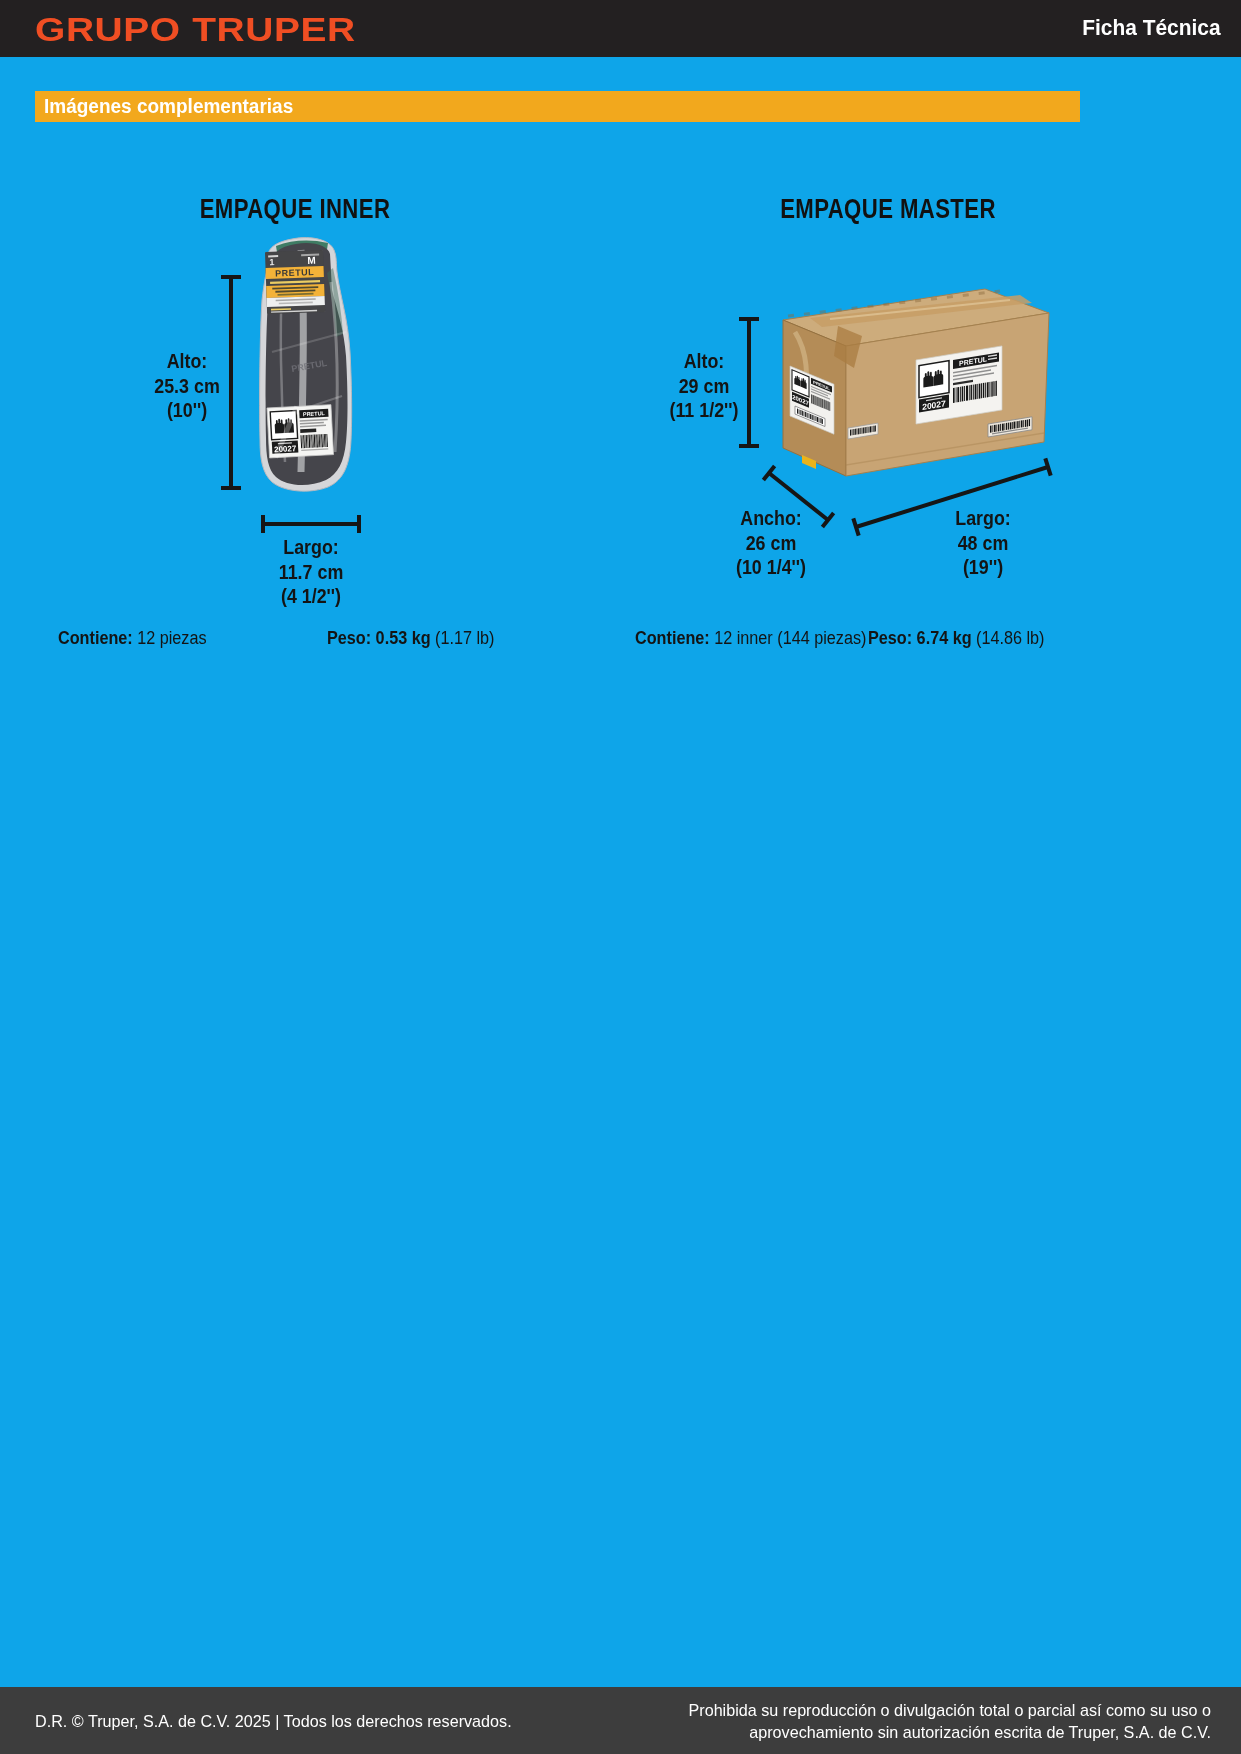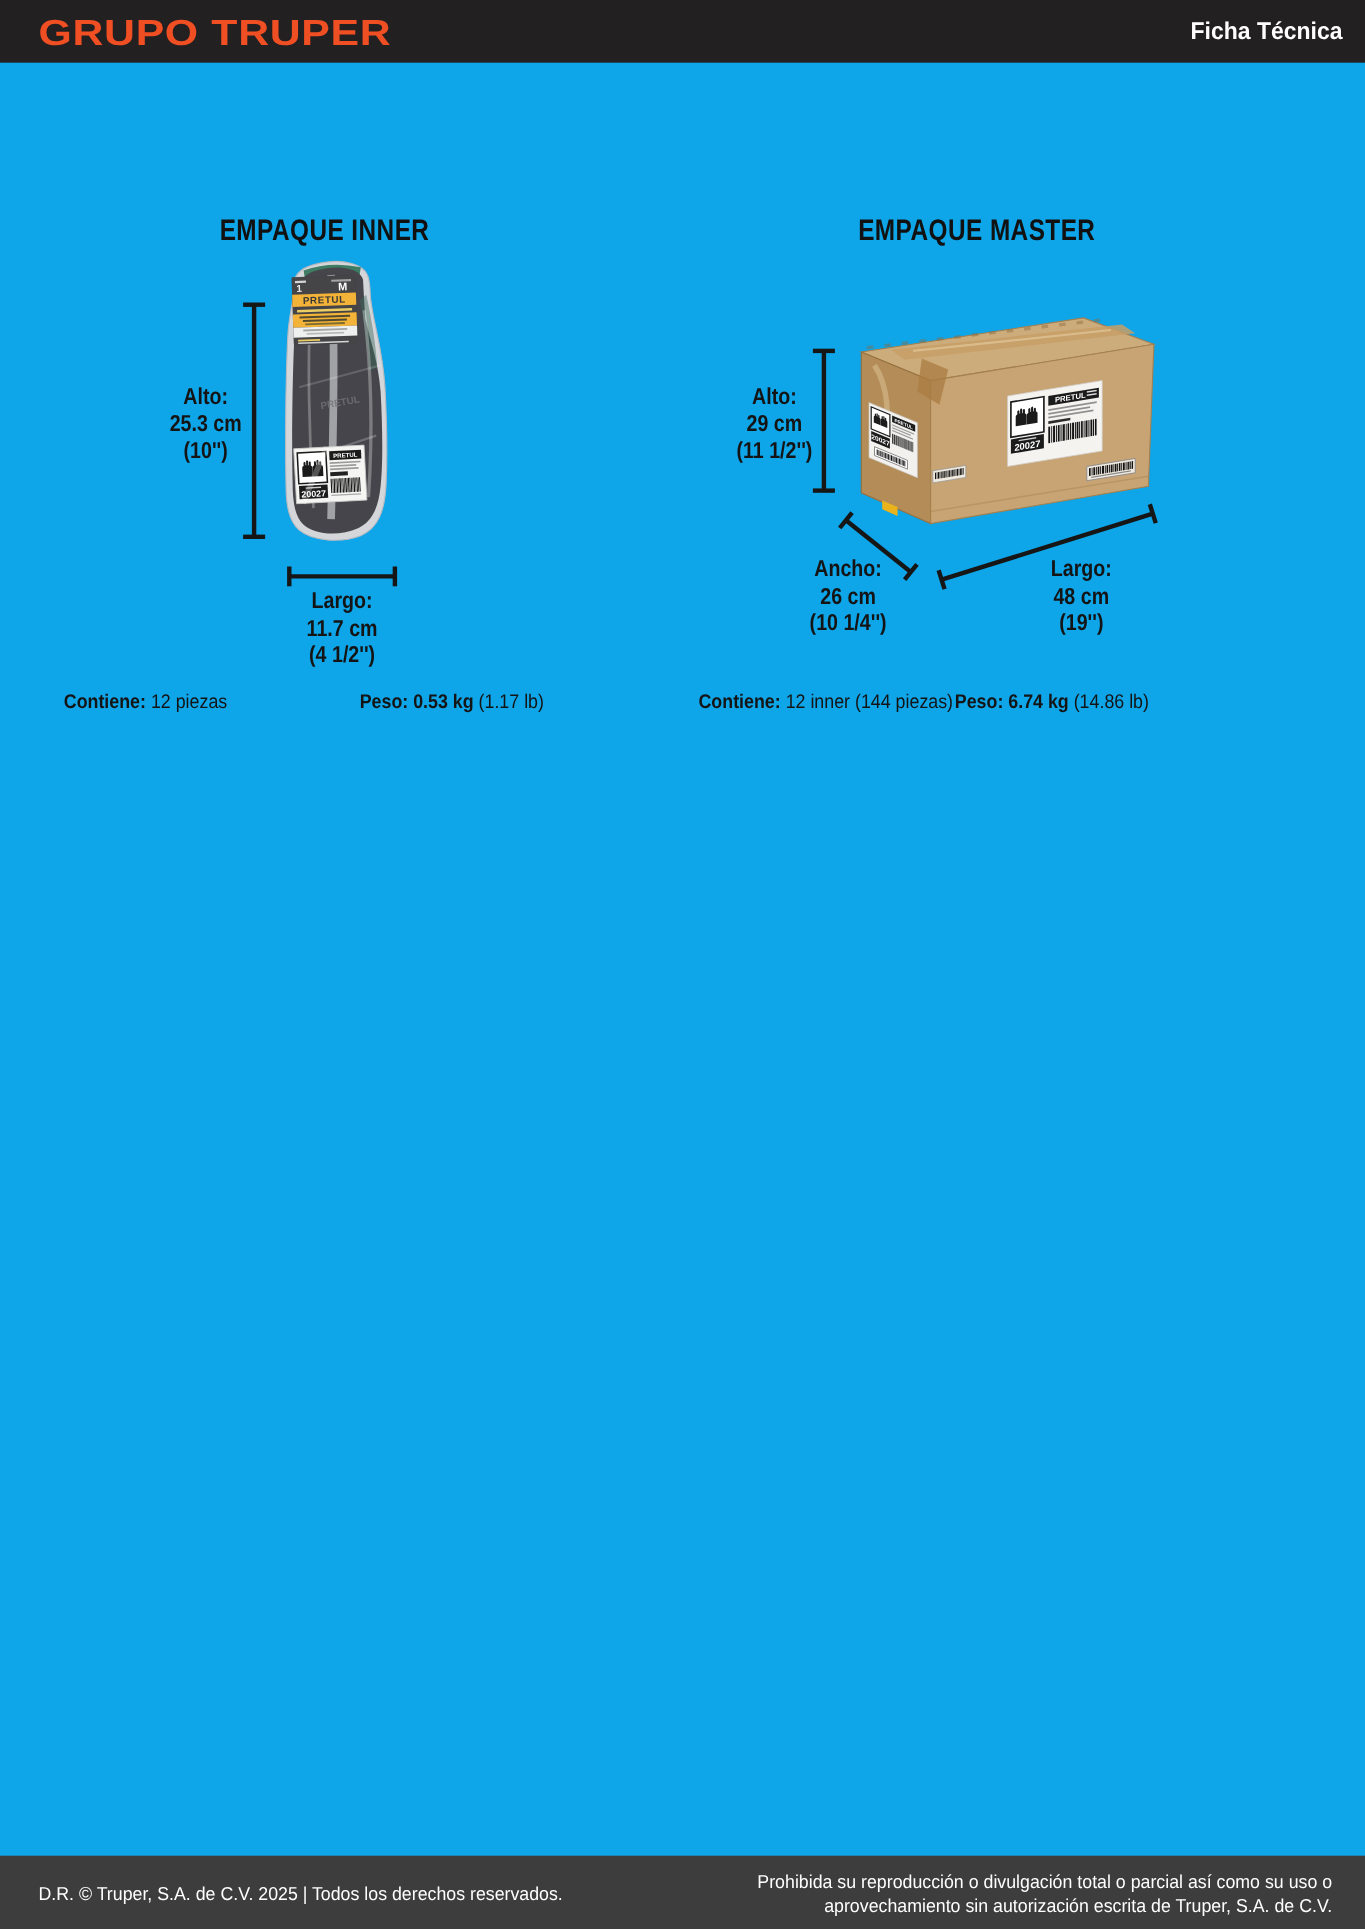--- a/index.html
+++ b/index.html
@@ -38,20 +38,23 @@
 </head>
 <body>
 
 <div class="page">
 
   <div class="hdr">
     <div class="logo">GRUPO TRUPER</div>
     <div class="doctype">Ficha Técnica</div>
   </div>
 
+  <div class="ybar">
+    <div class="t">Imágenes complementarias</div>
+  </div>
 
   <div class="ttl" style="left:95px;">EMPAQUE INNER</div>
   <div class="ttl" style="left:688px;">EMPAQUE MASTER</div>
 
   <svg class="art" width="1241" height="700" viewBox="0 0 1241 700">
     <defs>
       <path id="glove" d="M1.3,15 V7 c0,-1.1 .5,-1.7 1.4,-2 V2.6 c0,-.6 .4,-1 .9,-1 s.9,.4 .9,1 v2 h.6 V1.3 c0,-.6 .4,-1 .9,-1 s.9,.4 .9,1 v3.3 h.6 V2.2 c0,-.6 .4,-1 .9,-1 s.9,.4 .9,1 v3 c.9,.3 1.4,.9 1.4,2 V15 Z"></path>
       <g id="gpair">
         <use href="#glove"></use>
         <use href="#glove" transform="translate(21.5,0) scale(-1,1)"></use>

